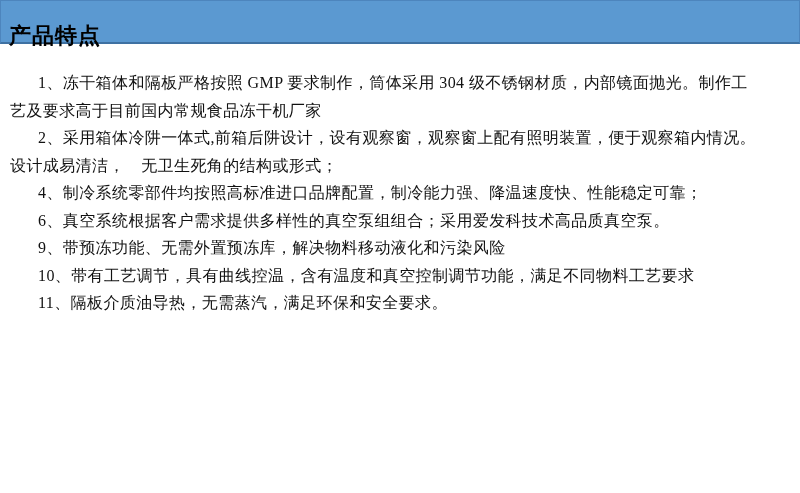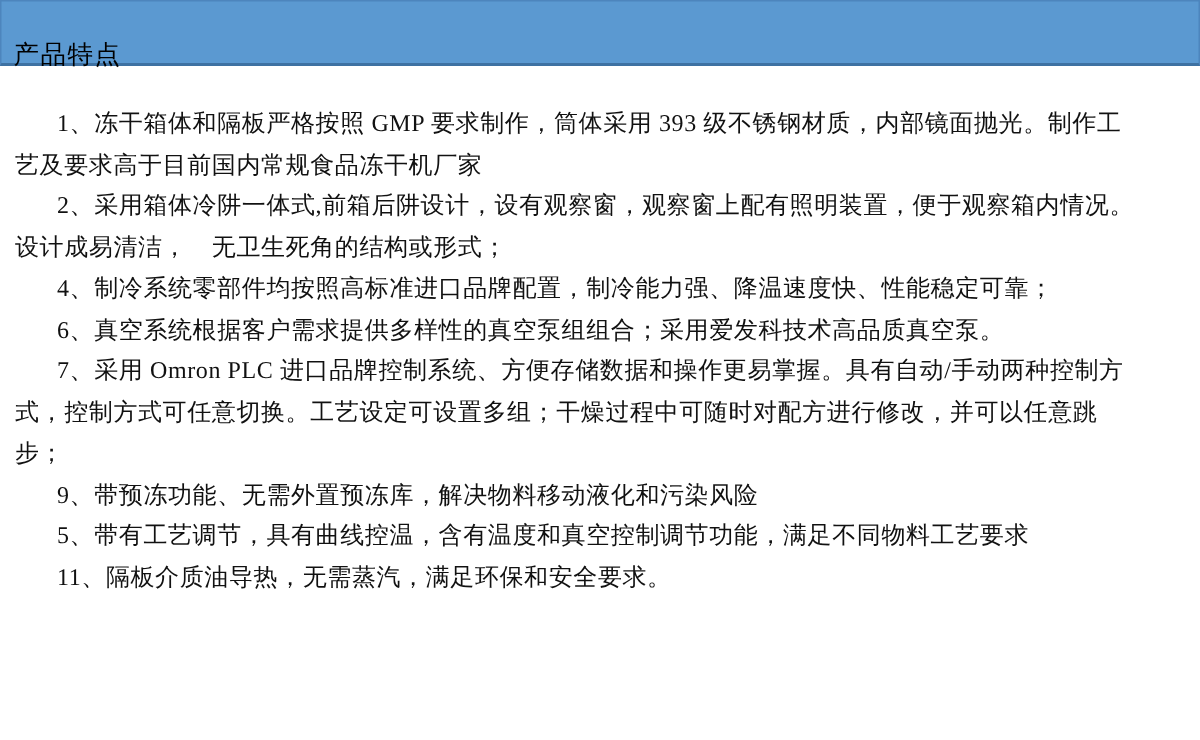--- a/index.html
+++ b/index.html
@@ -18,22 +18,22 @@
     box-sizing: border-box;
     width: 800px;
     height: 44px;
     background: #5b99d1;
     border: 1px solid #4d85bd;
     border-bottom: 2px solid #3e71a2;
     display: flex;
     align-items: center;
   }
   .header-title {
-    font-size: 17px;
-    font-weight: normal;
+    font-size: 22px;
+    font-weight: bold;
     color: #000000;
     padding-left: 8px;
     letter-spacing: 1px;
     line-height: 1;
     margin-top: 29px;
   }
   .content {
     box-sizing: border-box;
     padding: 25px 38px 0 10px;
   }
@@ -47,21 +47,20 @@
   }
 </style>
 </head>
 <body>
 
 <div class="header-bar" style="background: rgb(91, 153, 209); border-bottom-color: rgb(62, 113, 162);">
   <span class="header-title" style="color: rgb(0, 0, 0);">产品特点</span>
 </div>
 
 <div class="content">
-  <p class="feature-item">1、冻干箱体和隔板严格按照 GMP 要求制作，筒体采用 393 级不锈钢材质，内部镜面抛光。制作工艺及要求高于目前国内常规食品冻干机厂家</p>
+  <p class="feature-item">1、冻干箱体和隔板严格按照 GMP 要求制作，筒体采用 304 级不锈钢材质，内部镜面抛光。制作工艺及要求高于目前国内常规食品冻干机厂家</p>
   <p class="feature-item">2、采用箱体冷阱一体式,前箱后阱设计，设有观察窗，观察窗上配有照明装置，便于观察箱内情况。设计成易清洁，　无卫生死角的结构或形式；</p>
   <p class="feature-item">4、制冷系统零部件均按照高标准进口品牌配置，制冷能力强、降温速度快、性能稳定可靠；</p>
   <p class="feature-item">6、真空系统根据客户需求提供多样性的真空泵组组合；采用爱发科技术高品质真空泵。</p>
-  <p class="feature-item">7、采用 Omron PLC 进口品牌控制系统、方便存储数据和操作更易掌握。具有自动/手动两种控制方式，控制方式可任意切换。工艺设定可设置多组；干燥过程中可随时对配方进行修改，并可以任意跳步；</p>
   <p class="feature-item">9、带预冻功能、无需外置预冻库，解决物料移动液化和污染风险</p>
-  <p class="feature-item">5、带有工艺调节，具有曲线控温，含有温度和真空控制调节功能，满足不同物料工艺要求</p>
+  <p class="feature-item">10、带有工艺调节，具有曲线控温，含有温度和真空控制调节功能，满足不同物料工艺要求</p>
   <p class="feature-item">11、隔板介质油导热，无需蒸汽，满足环保和安全要求。</p>
 </div>
 
 </body></html>

